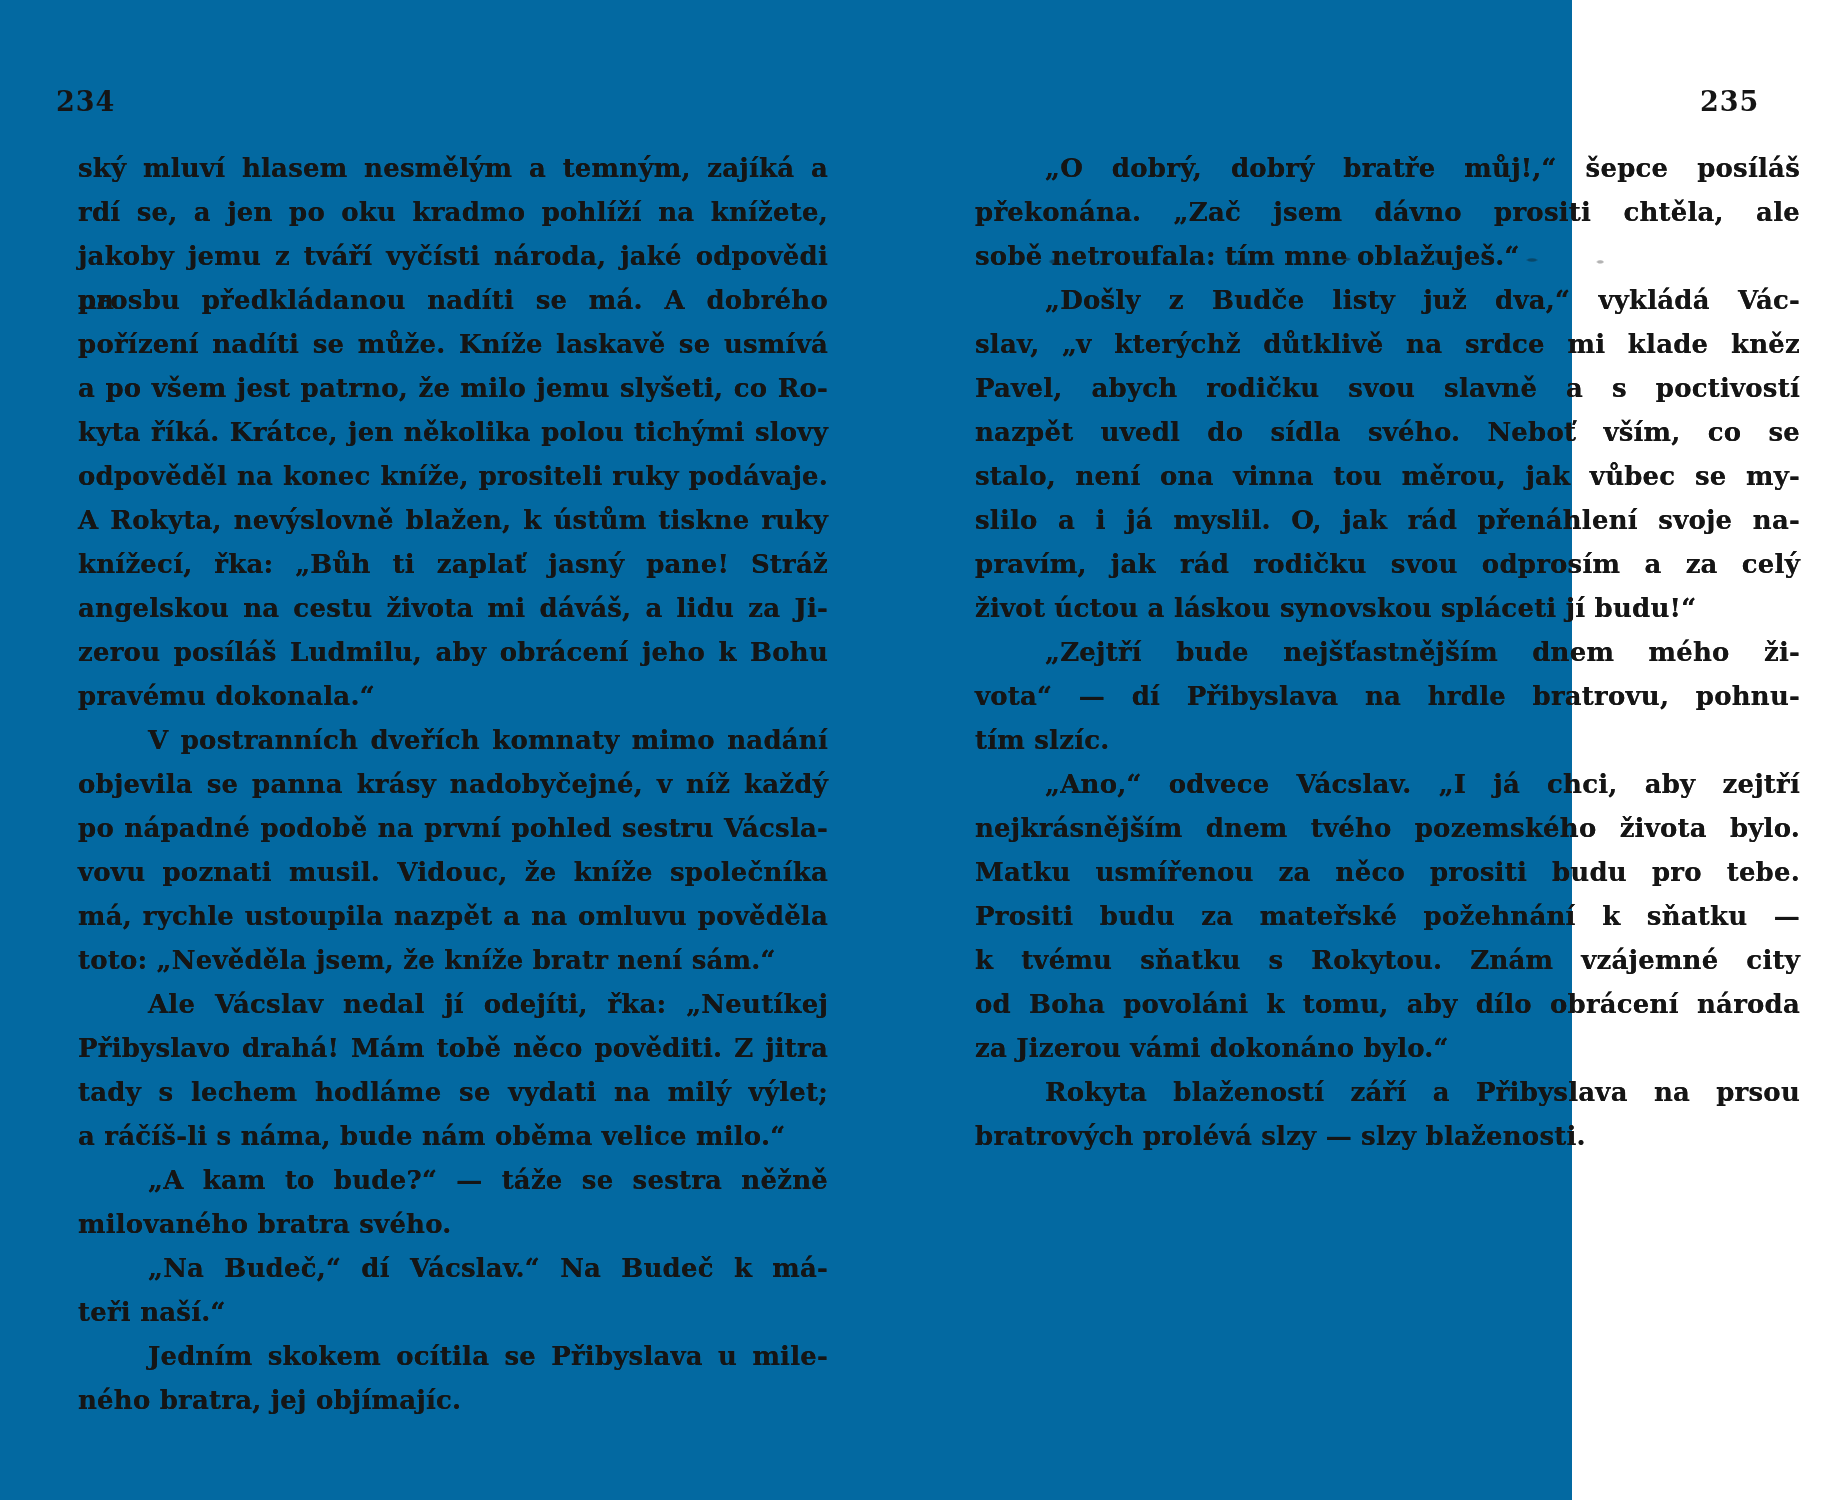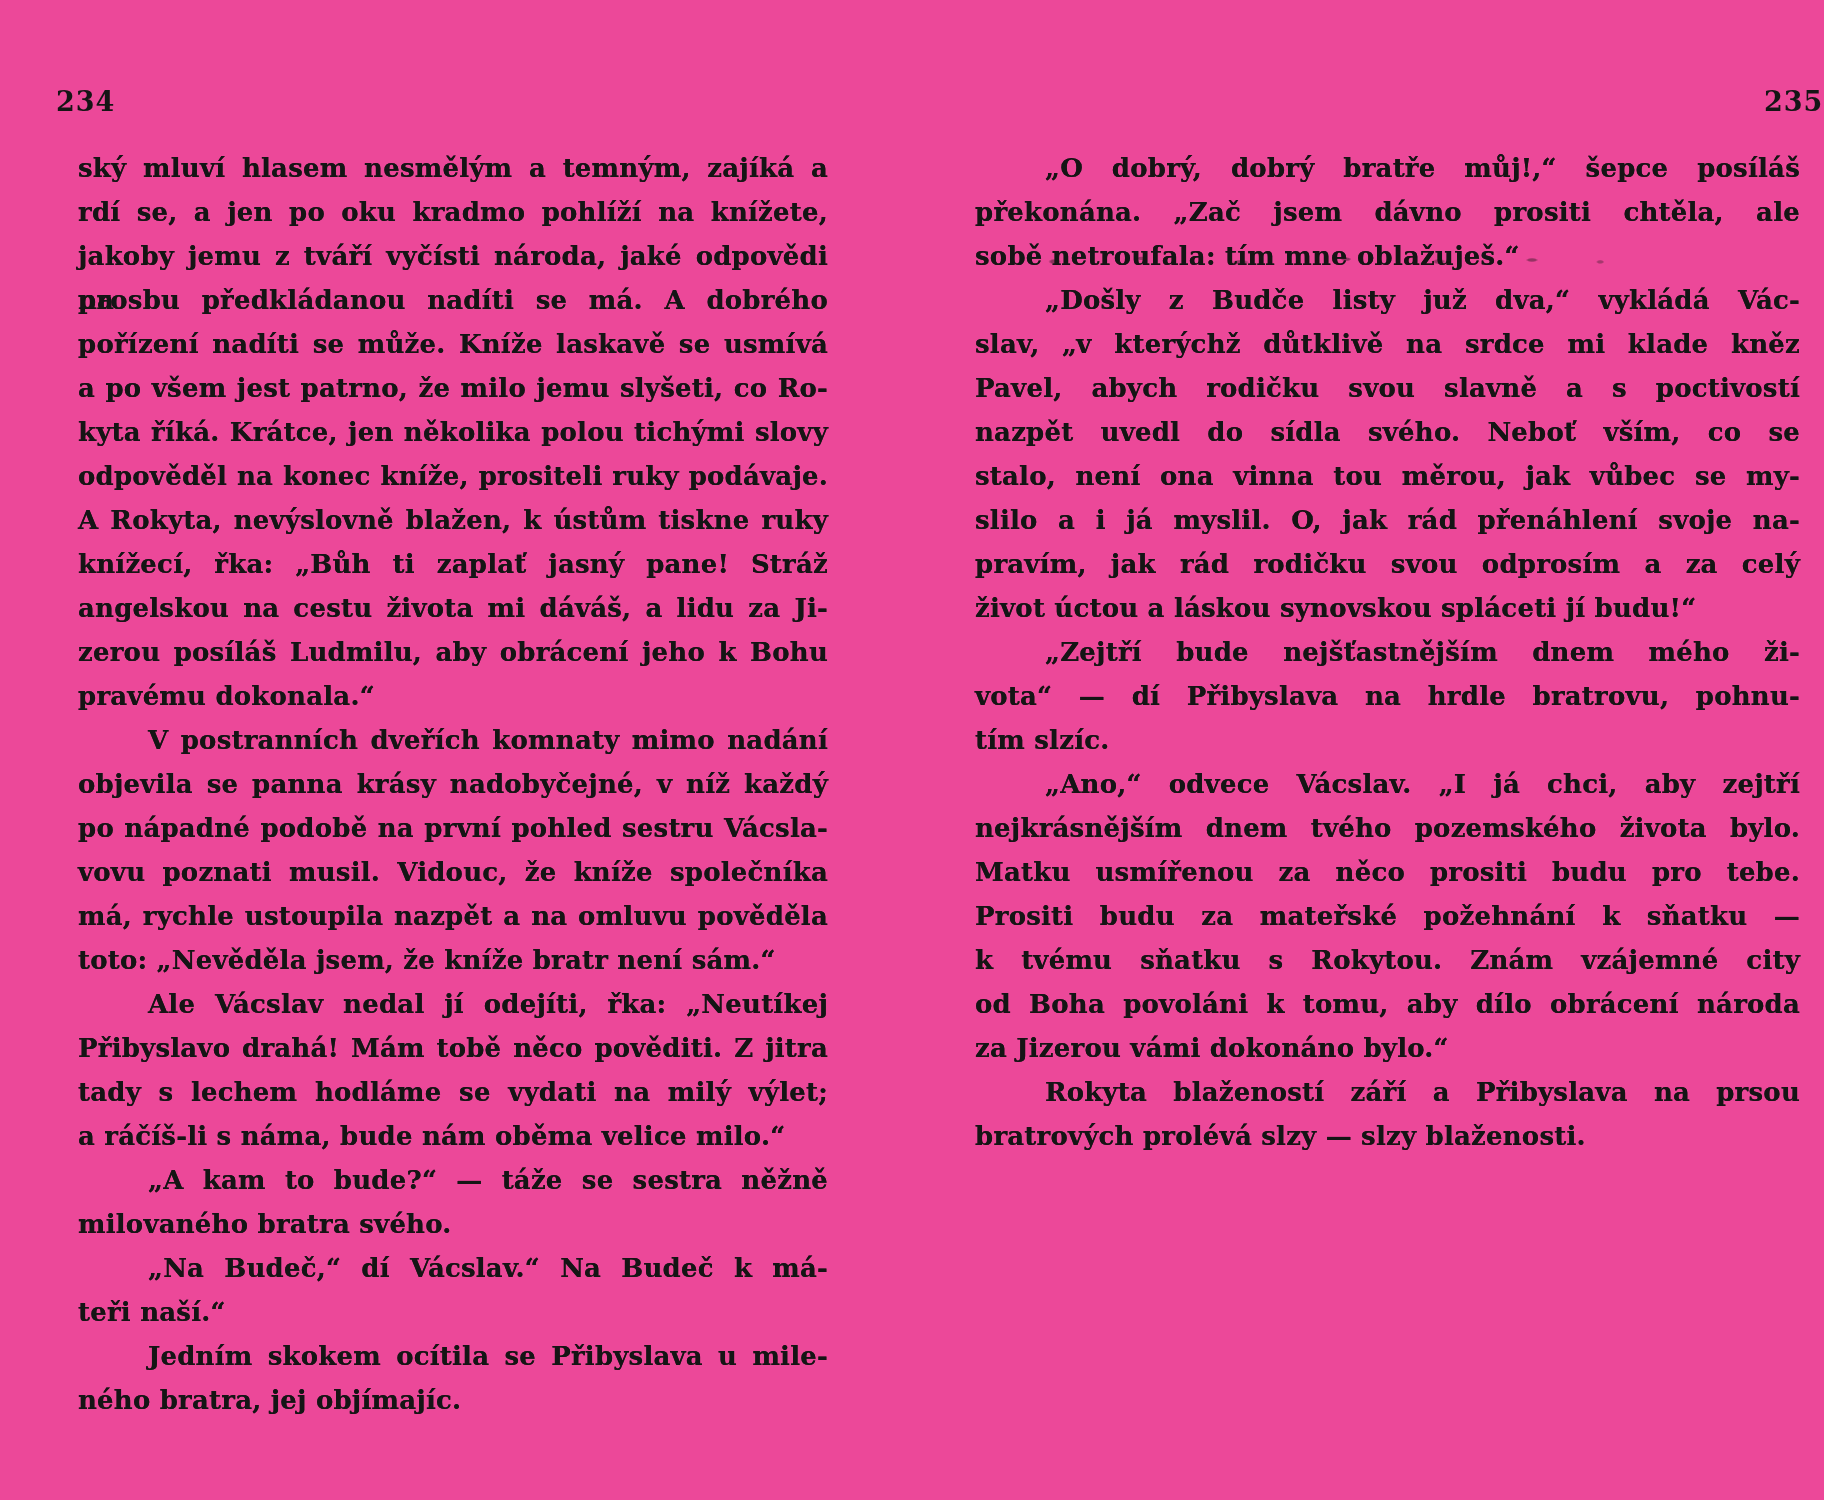--- a/index.html
+++ b/index.html
@@ -6,36 +6,36 @@
     margin: 0;
     padding: 0;
     background: #ffffff;
     width: 1824px;
     height: 1500px;
     overflow: hidden;
     font-family: "DejaVu Serif", "Liberation Serif", serif;
   }
   .sheet {
     position: relative;
-    width: 1824px;
+    width: 1572px;
     height: 1500px;
-    background: #ec4899;
+    background: #0369a1;
     color: #141414;
     text-decoration: underline;
   }
   .page-number {
     position: absolute;
     top: 86px;
     font-size: 27px;
     font-weight: bold;
     letter-spacing: 1px;
     color: #151515;
   }
   .page-number.left { left: 56px; }
-  .page-number.right { left: 1764px; }
+  .page-number.right { left: 1700px; }
   .text-column {
     position: absolute;
     top: 146px;
     color: #151515;
   }
   .text-column.left  { left: 78px;  width: 750px; }
   .text-column.right { left: 975px; width: 825px; }
   .line {
     height: 44px;
     line-height: 44px;

